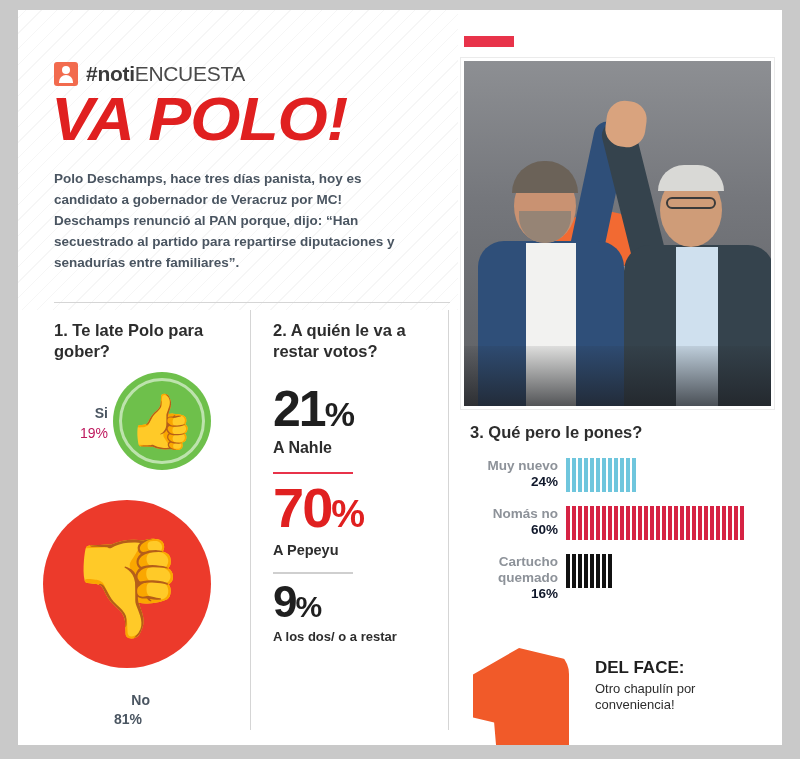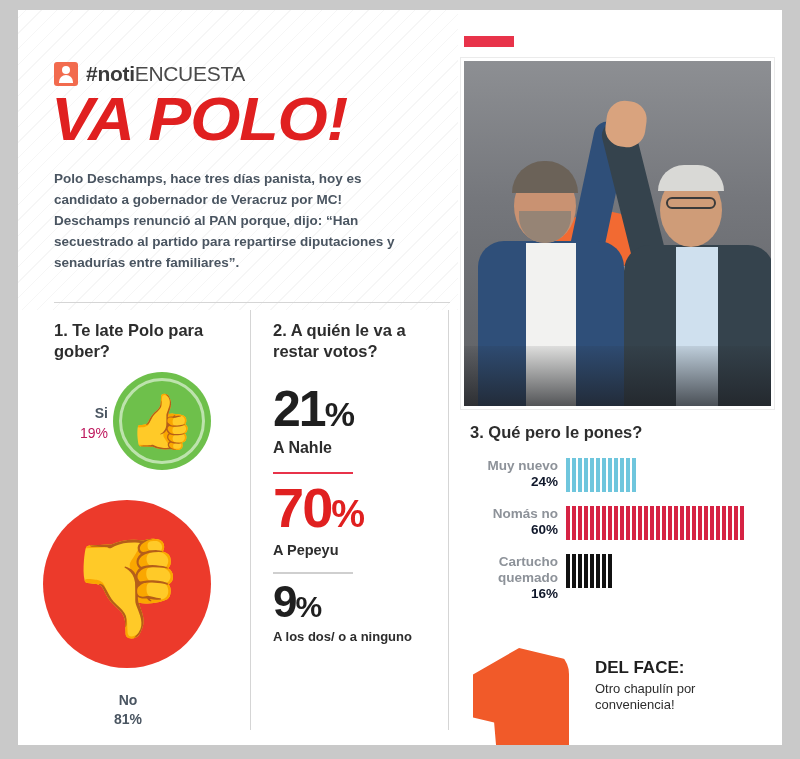--- a/index.html
+++ b/index.html
@@ -99,21 +99,21 @@
   .q1{position:absolute;left:36px;top:310px;width:180px;}
   .thumb-up-wrap{position:absolute;left:95px;top:362px;width:98px;height:98px;}
   .circle-green{width:98px;height:98px;border-radius:50%;background:#6ec04b;position:absolute;left:0;top:0;}
   .circle-green:after{content:"";position:absolute;inset:6px;border-radius:50%;border:3px solid rgba(255,255,255,.55);}
   .thumb-glyph{position:absolute;left:0;top:0;width:98px;height:98px;color:#fff;font-size:54px;line-height:98px;text-align:center;}
   .lbl-si{position:absolute;left:54px;top:395px;text-align:right;width:36px;font-size:14px;font-weight:bold;color:#4a5561;}
   .lbl-si-pct{position:absolute;left:48px;top:415px;text-align:right;width:42px;font-size:14px;font-weight:normal;color:#be185d;}
 
   .circle-red{position:absolute;left:25px;top:490px;width:168px;height:168px;border-radius:50%;background:#ec3a2b;}
   .thumb-down-glyph{position:absolute;left:25px;top:490px;width:168px;height:168px;color:#fff;font-size:96px;line-height:176px;text-align:center;}
-  .lbl-no{position:absolute;left:88px;top:682px;width:44px;text-align:center;font-size:14px;font-weight:bold;color:#4a5561;}
+  .lbl-no{position:absolute;left:88px;top:682px;width:44px;text-align:right;font-size:14px;font-weight:bold;color:#4a5561;}
   .lbl-no-pct{position:absolute;left:86px;top:701px;width:48px;text-align:center;font-size:14px;font-weight:bold;color:#4a5561;}
 
   
   .q2{position:absolute;left:255px;top:310px;width:175px;}
   .big{font-weight:bold;letter-spacing:-2px;line-height:1;}
   .stat-a{position:absolute;left:255px;top:374px;}
   .stat-a .big{font-size:50px;color:#1f1f1f;}
   .stat-a .big .pc{font-size:34px;letter-spacing:-1px;}
   .stat-a .sub{margin-top:5px;font-size:16px;font-weight:bold;color:#2d2d2d;}
   .rule2{position:absolute;left:255px;top:462px;width:80px;height:2px;background:#e8334a;}
@@ -210,21 +210,21 @@
     <div class="sub">A Nahle</div>
   </div>
   <div class="rule2"></div>
   <div class="stat-b">
     <div class="big"><span>70</span><span class="pc">%</span></div>
     <div class="sub">A Pepeyu</div>
   </div>
   <div class="rule3"></div>
   <div class="stat-c">
     <div class="big"><span>9</span><span class="pc">%</span></div>
-    <div class="sub">A los dos/ o a ninguno</div>
+    <div class="sub">A los dos/ o a restar</div>
   </div>
 
   <div class="q q3">3. Qué pero le pones?</div>
   <div class="bars">
     <div class="barrow">
       <div class="barlabel">
         <div>Muy nuevo</div>
         <div class="pct">24%</div>
       </div>
       <div class="bar b1" style="width:72px;"></div>

